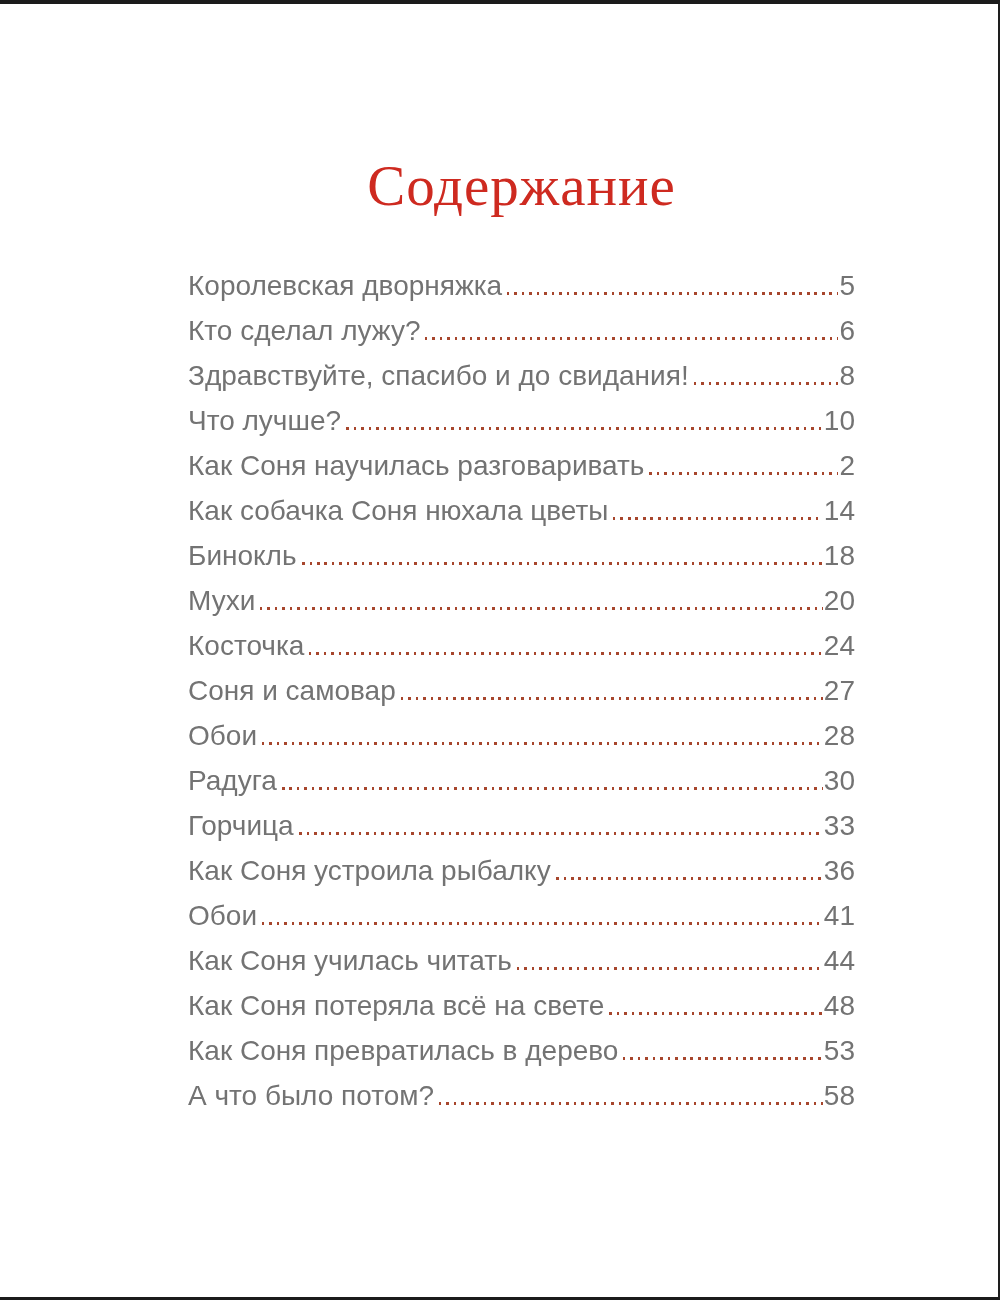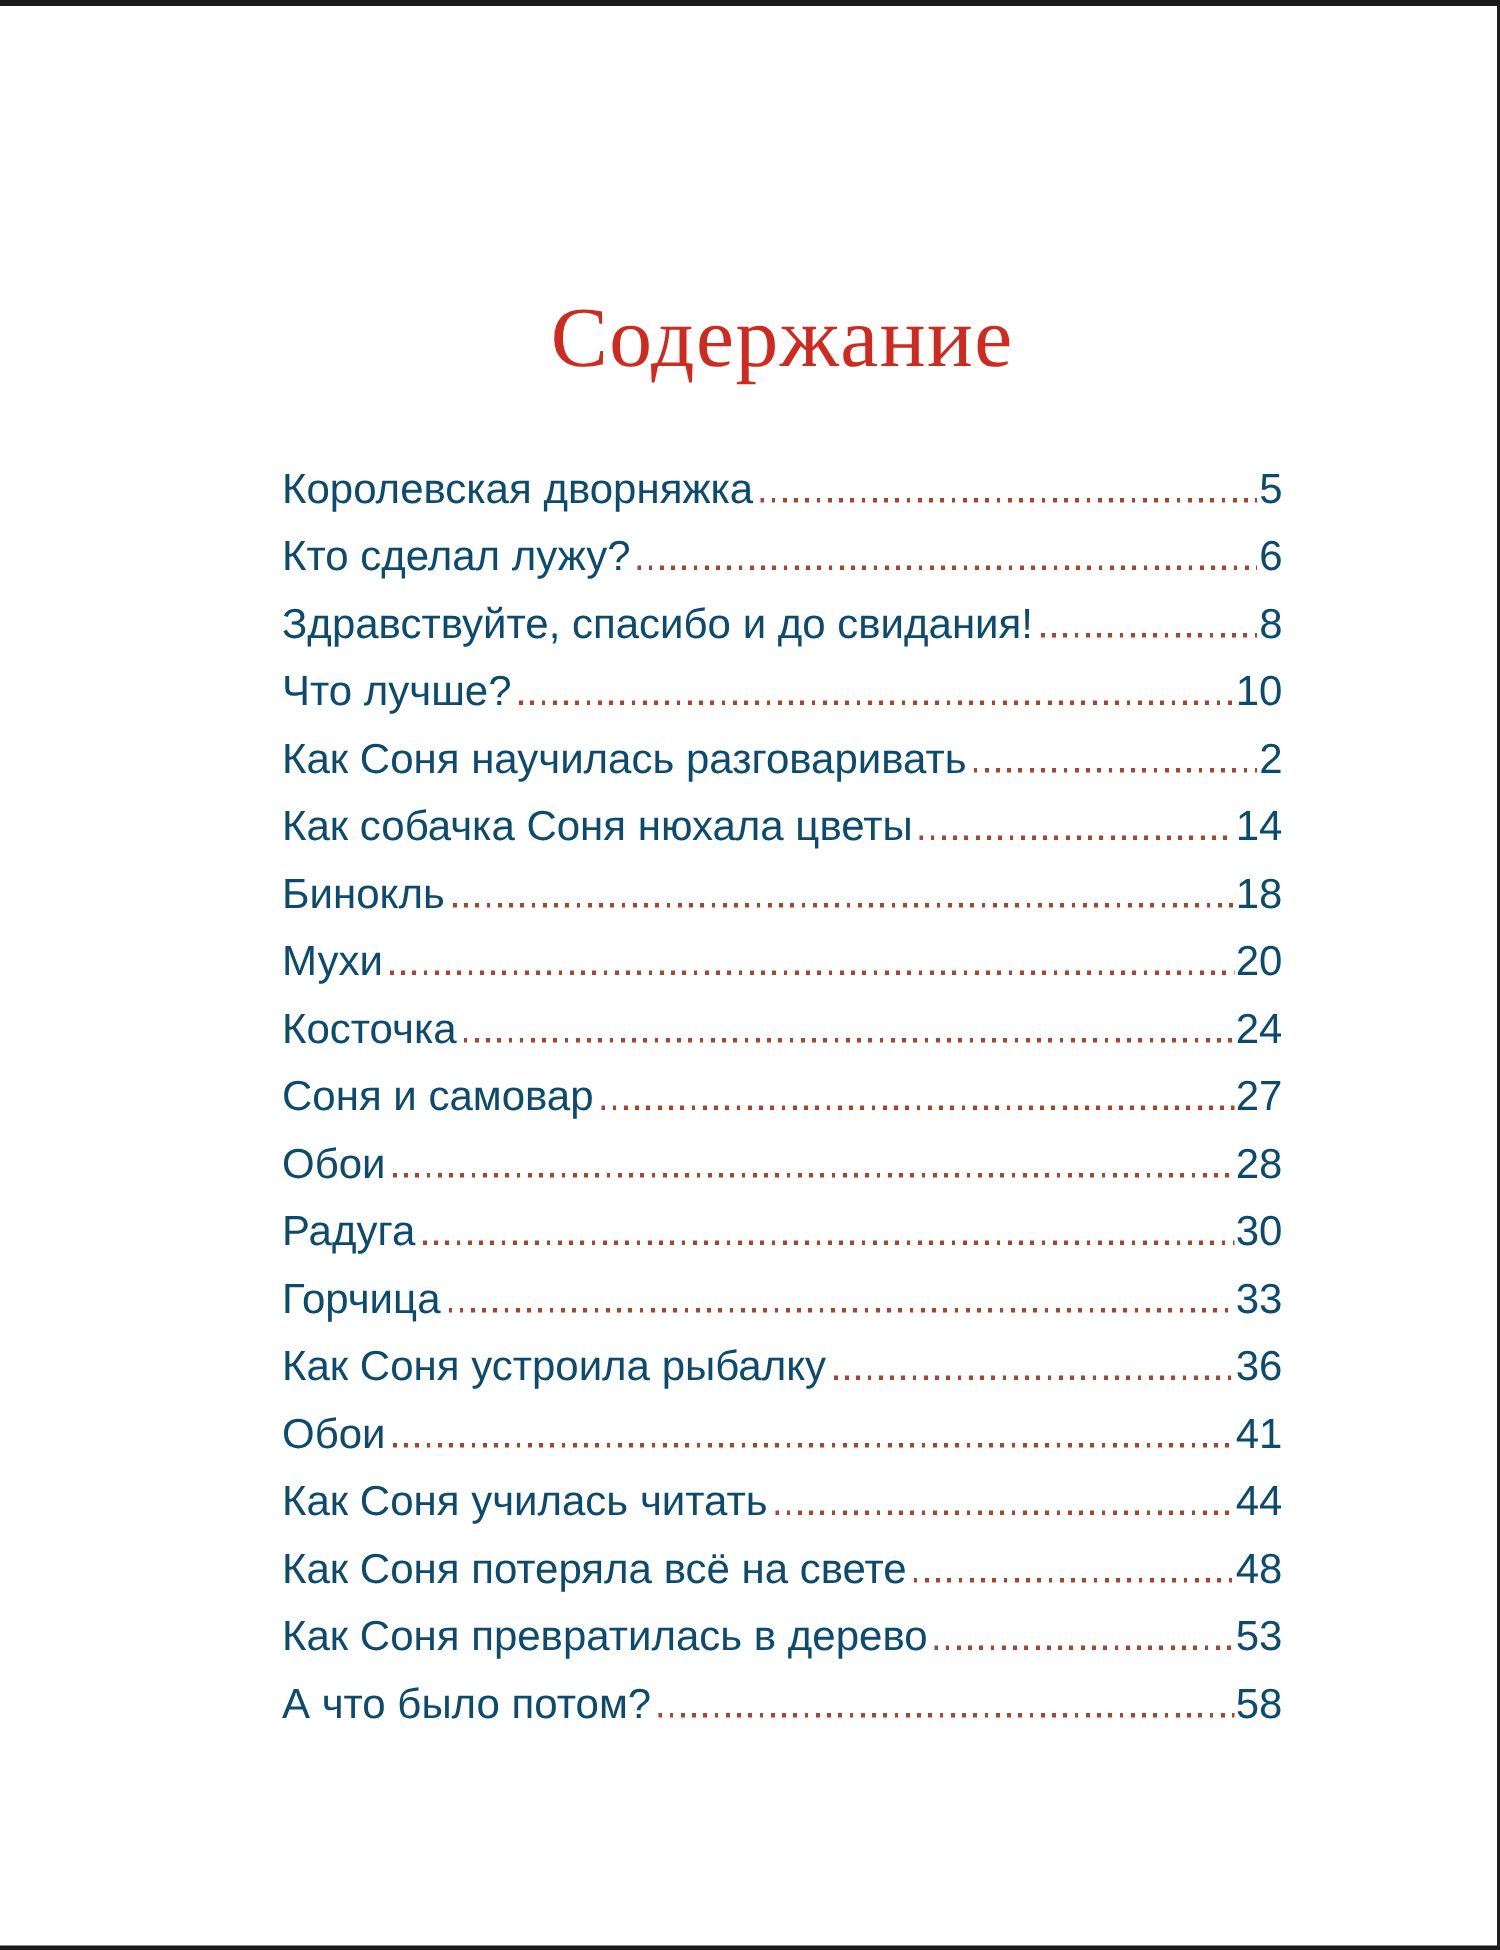--- a/index.html
+++ b/index.html
@@ -10,39 +10,38 @@
     box-sizing: border-box;
     border-top: 4px solid #1b1b1b;
     border-bottom: 3px solid #1b1b1b;
     border-right: 2px solid #1e1e1e;
     overflow: hidden;
   }
   .content {
     margin-left: 188px;
     width: 667px;
     padding-top: 148px;
-    margin-top: 40px;
   }
   .title {
     font-family: "Liberation Serif", "DejaVu Serif", serif;
     font-weight: normal;
     font-size: 57px;
     line-height: 1.2;
     letter-spacing: 1px;
     color: #ce2a20;
     text-align: center;
     margin: 0 0 43px 0;
   }
   .toc { }
   .toc-row {
     display: flex;
     align-items: baseline;
     font-family: "Liberation Sans", "DejaVu Sans", sans-serif;
     font-size: 28px;
-    color: #0c4a6e;
+    color: #737373;
     white-space: nowrap;
   }
   .toc-row .label,
   .toc-row .num {
     line-height: 45px;
   }
   .leader {
     flex: 1 1 auto;
     height: 3px;
     margin: 0 1px 0 5px;

